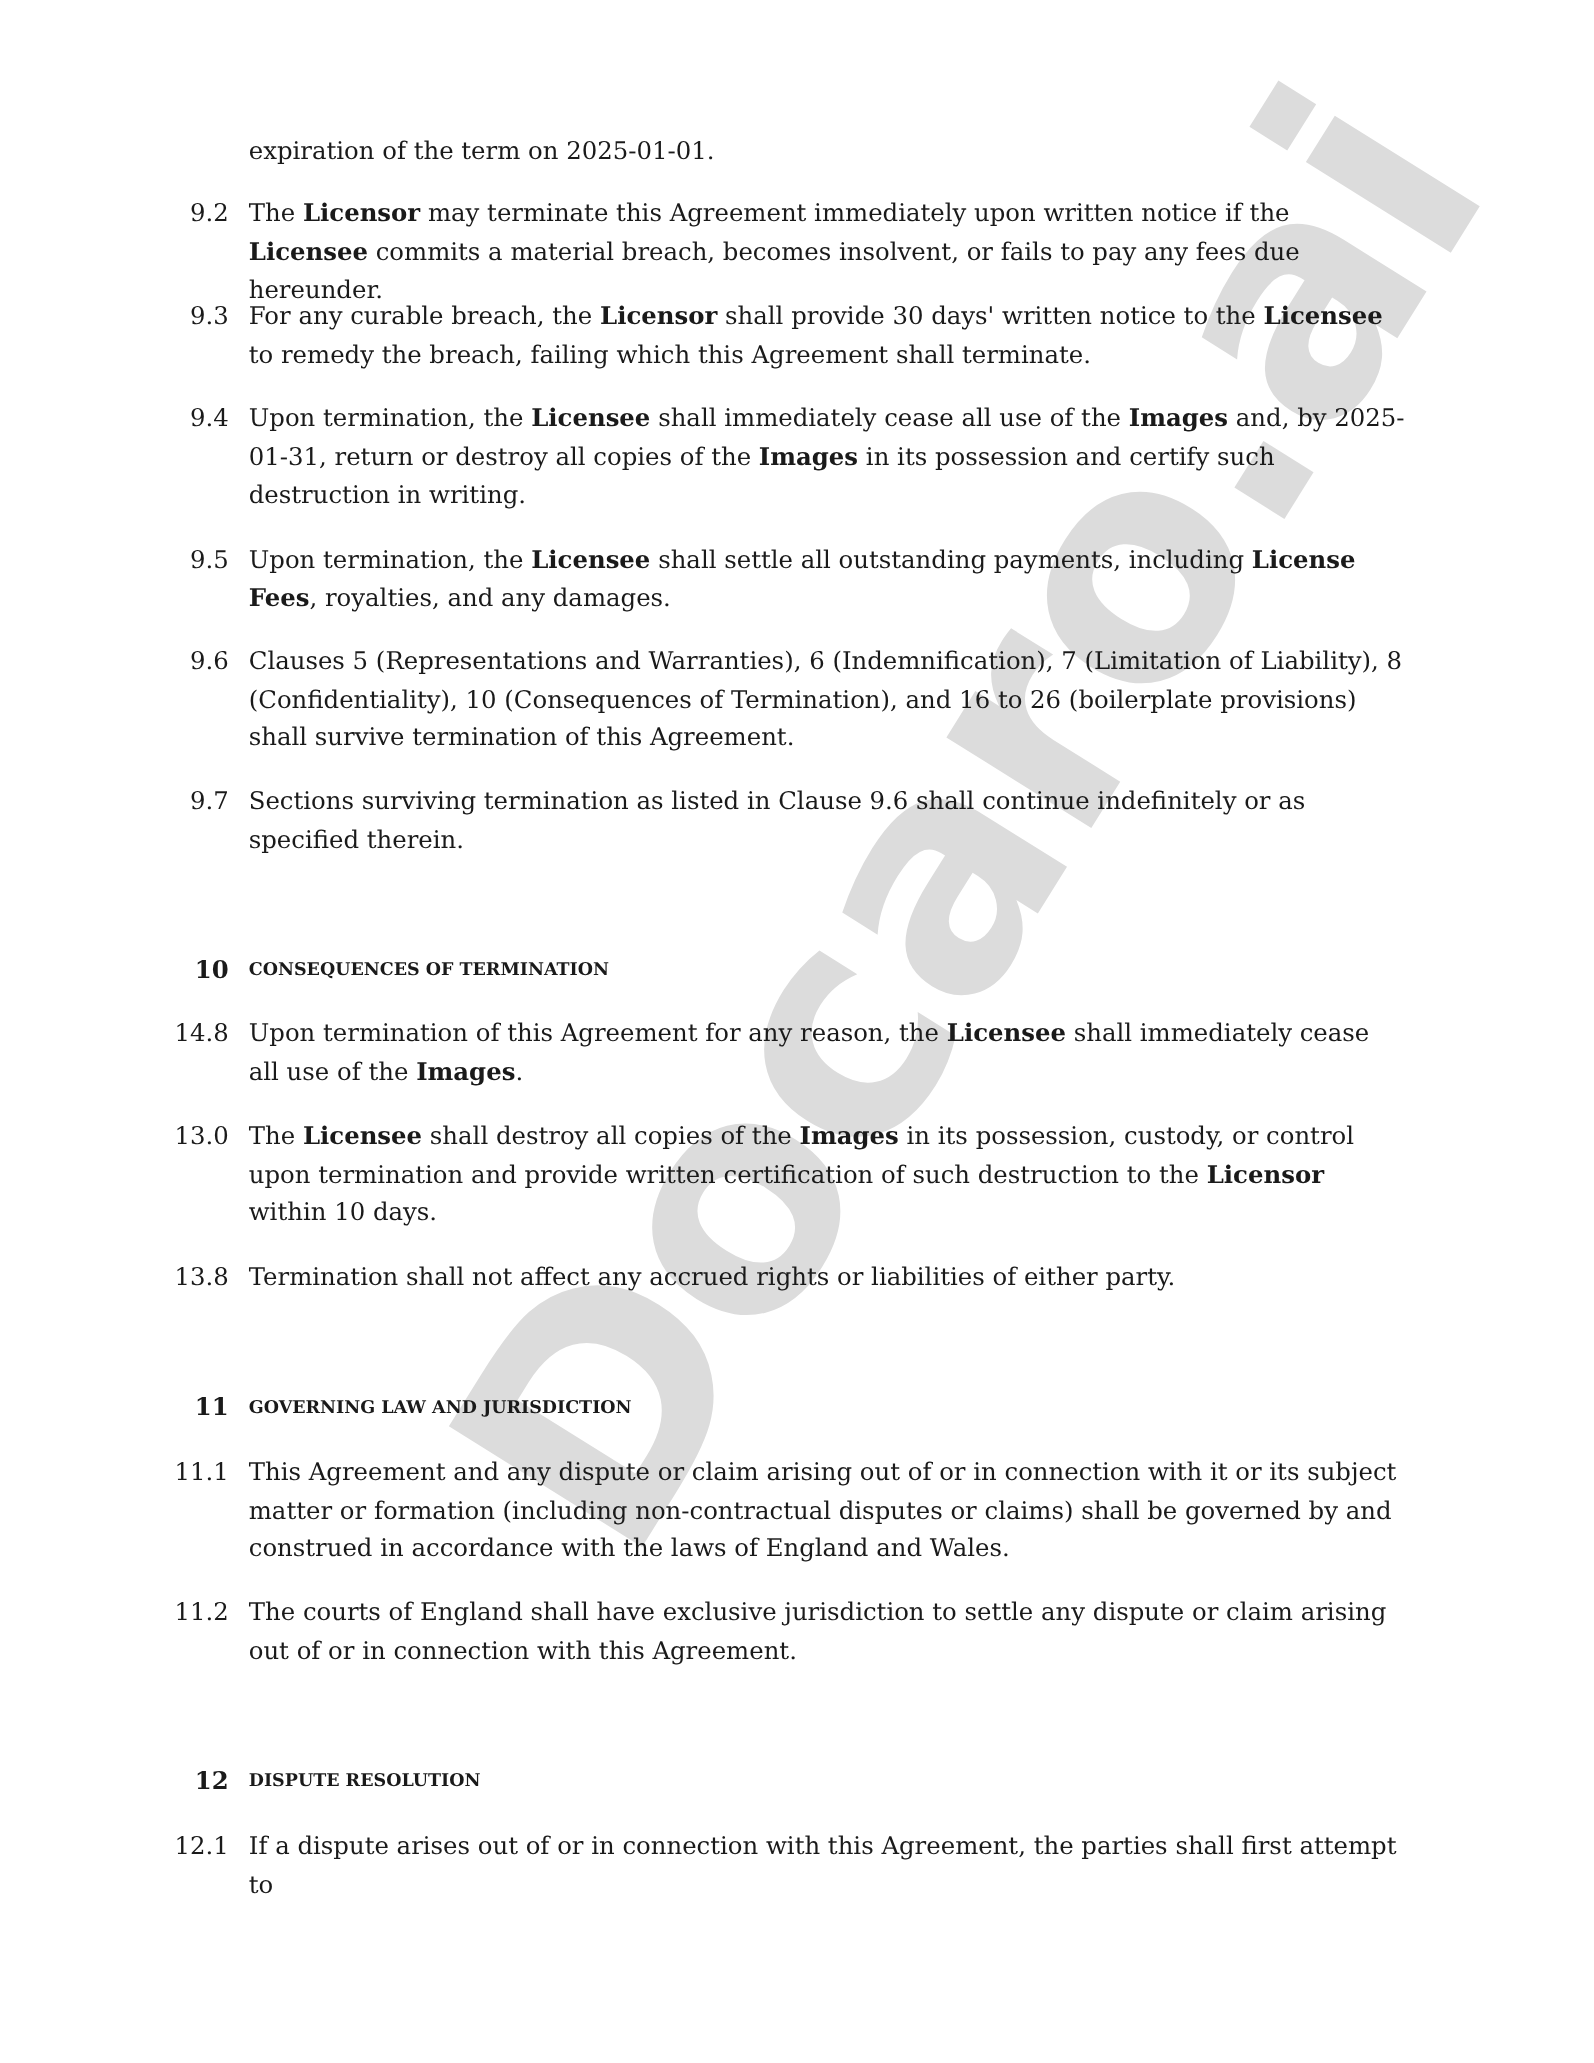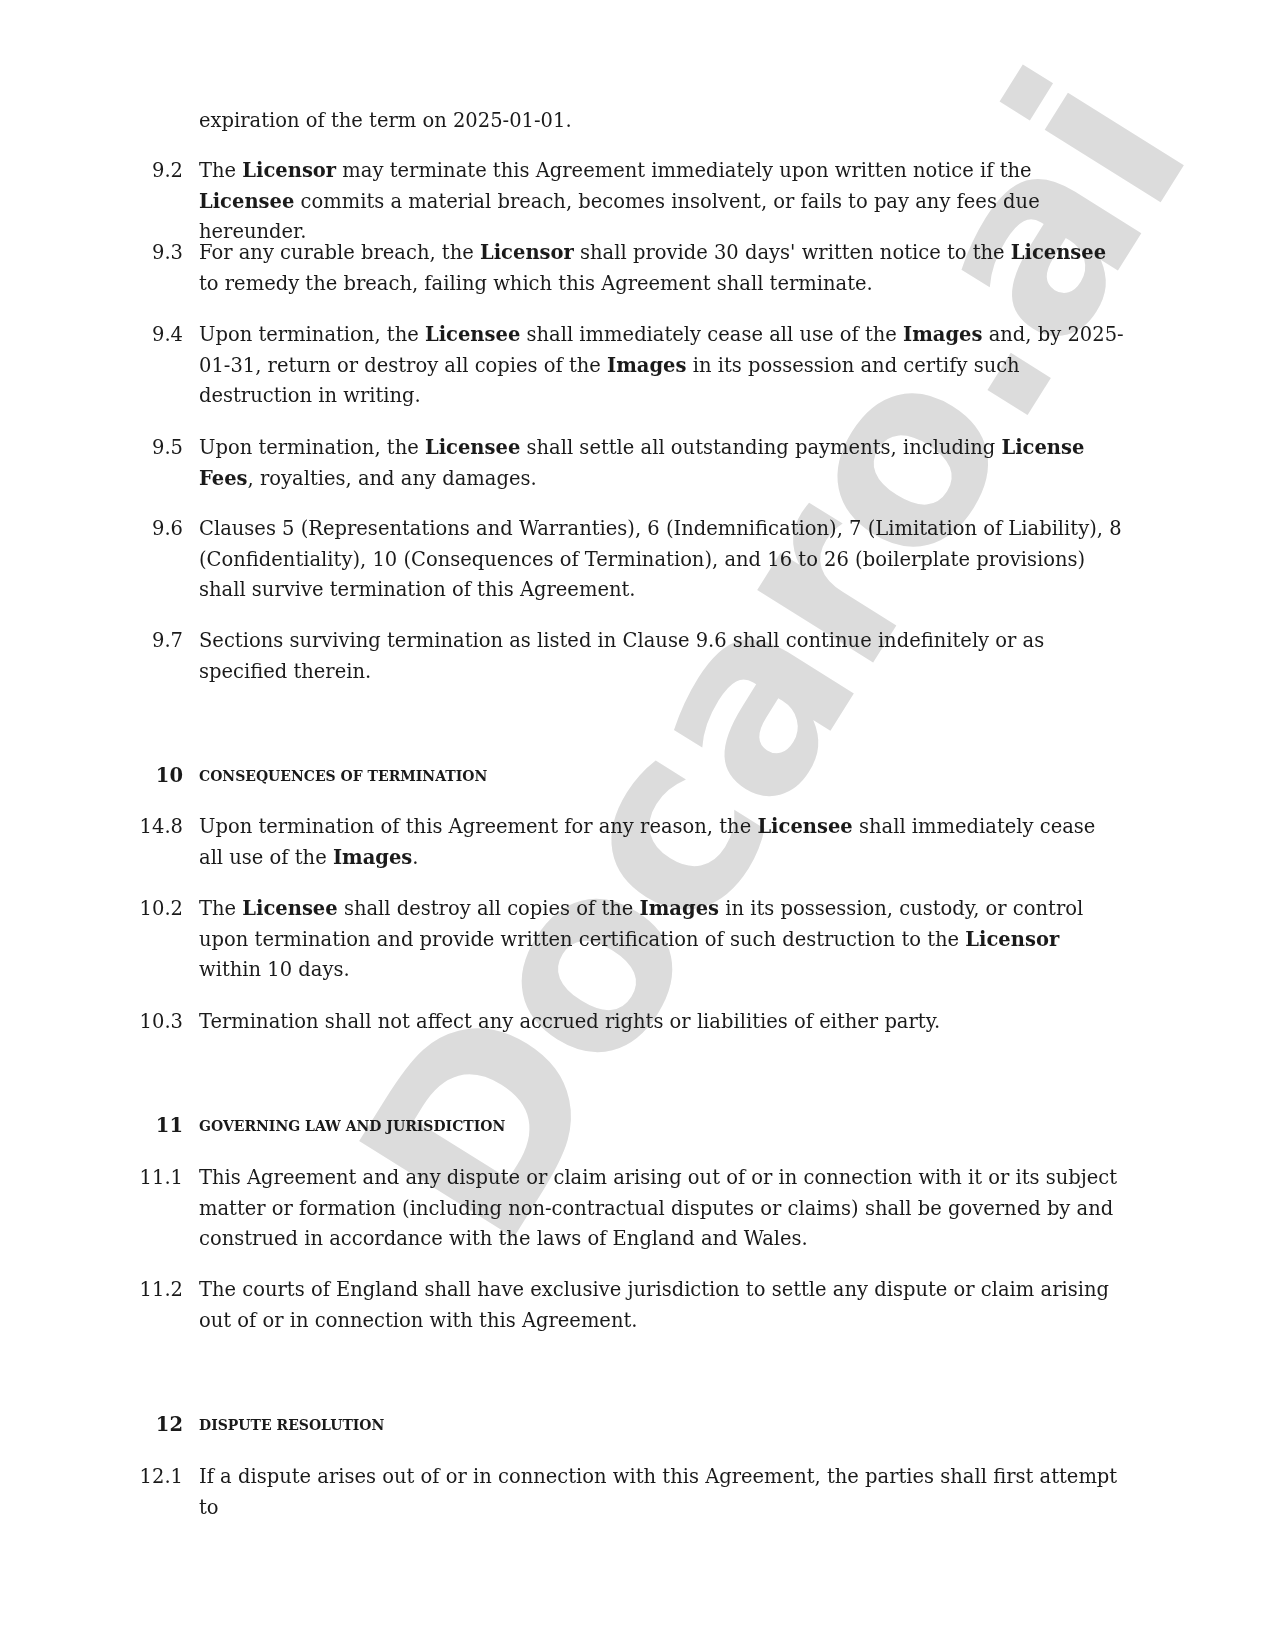--- a/index.html
+++ b/index.html
@@ -55,25 +55,25 @@
       </div>
       <div class="row heading" style="top: 761px;">
         <span class="num">10</span>
         <div class="txt">CONSEQUENCES OF TERMINATION</div>
       </div>
       <div class="row" style="top: 812px;">
         <span class="num">14.8</span>
         <div class="txt">Upon termination of this Agreement for any reason, the <b>Licensee</b> shall immediately cease all use of the <b>Images</b>.</div>
       </div>
       <div class="row" style="top: 894px;">
-        <span class="num">10.2</span>
+        <span class="num">13.0</span>
         <div class="txt">The <b>Licensee</b> shall destroy all copies of the <b>Images</b> in its possession, custody, or control upon termination and provide written certification of such destruction to the <b>Licensor</b> within 10 days.</div>
       </div>
       <div class="row" style="top: 1007px;">
-        <span class="num">10.3</span>
+        <span class="num">13.8</span>
         <div class="txt">Termination shall not affect any accrued rights or liabilities of either party.</div>
       </div>
       <div class="row heading" style="top: 1111px;">
         <span class="num">11</span>
         <div class="txt">GOVERNING LAW AND JURISDICTION</div>
       </div>
       <div class="row" style="top: 1163px;">
         <span class="num">11.1</span>
         <div class="txt">This Agreement and any dispute or claim arising out of or in connection with it or its subject matter or formation (including non-contractual disputes or claims) shall be governed by and construed in accordance with the laws of England and Wales.</div>
       </div>

